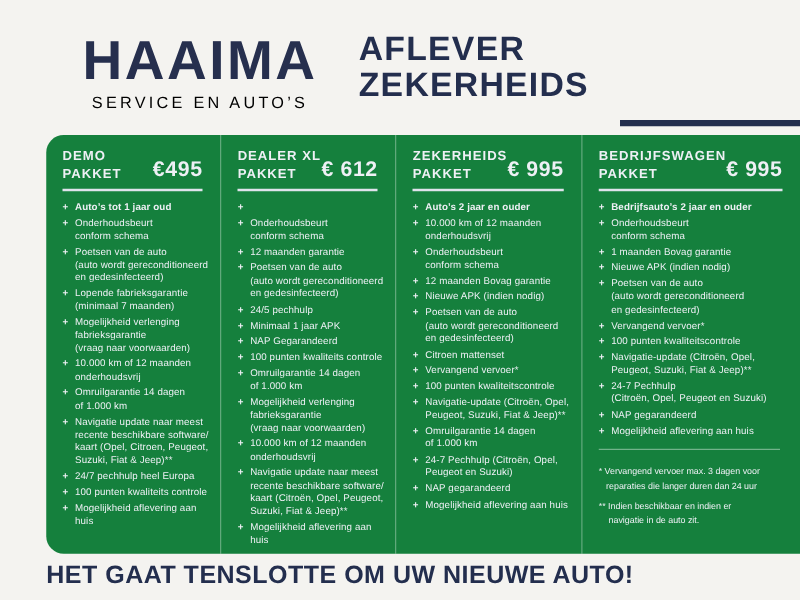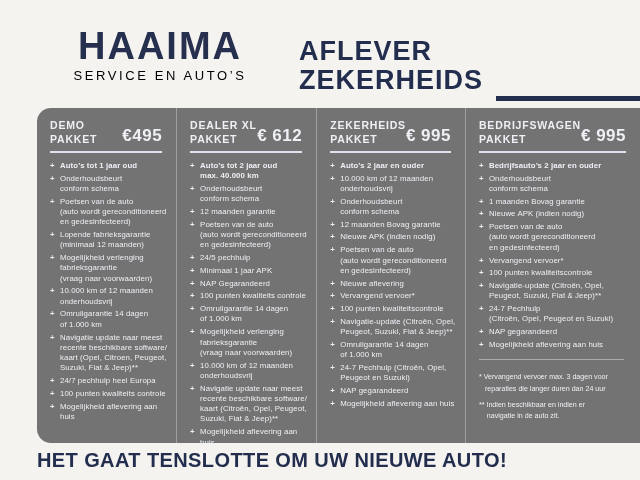--- a/index.html
+++ b/index.html
@@ -6,30 +6,30 @@
   body{
     width:640px;height:480px;
     background:#f4f3f0;
     font-family:"Liberation Sans",sans-serif;
     position:relative;overflow:hidden;
     -webkit-font-smoothing:antialiased;
   }
   
   .top{position:absolute;left:0;top:0;width:640px;height:108px;}
   .logo{position:absolute;left:53px;top:27px;width:214px;text-align:center;color:#262f4e;}
-  .logo-name{font-size:38px;font-weight:800;letter-spacing:2px;line-height:1;white-space:nowrap;}
+  .logo-name{font-size:44px;font-weight:800;letter-spacing:2px;line-height:1;white-space:nowrap;}
   .logo-sub{font-size:13px;letter-spacing:2.6px;color:#000000;margin-top:3px;white-space:nowrap;font-weight:500;}
-  .title{position:absolute;left:287px;top:25px;margin:12px;font-size:27px;font-weight:800;
+  .title{position:absolute;left:287px;top:25px;margin:0;font-size:27px;font-weight:800;
          letter-spacing:1px;line-height:1.08;color:#232e4e;}
   .title span{display:block;}
   .title-rule{position:absolute;left:496px;top:96px;width:144px;height:5px;background:#232e4e;}
   
   .panel{
     position:absolute;left:37px;top:108px;width:603px;height:335px;
-    background:#737373;border-radius:14px 0 0 14px;
+    background:#15803d;border-radius:14px 0 0 14px;
     box-sizing:border-box;display:flex;color:#eef0f5;
   }
   .col{flex:1;padding:11px 7px 0 13px;box-sizing:border-box;
        border-right:1px solid rgba(255,255,255,0.32);}
   .col:last-child{border-right:none;}
   .pkg-head{display:flex;justify-content:space-between;align-items:flex-end;padding-right:7px;}
   .pkg-name{font-size:10.5px;font-weight:800;letter-spacing:0.8px;line-height:1.3;}
   .pkg-name span{display:block;white-space:nowrap;}
   .pkg-price{font-size:17px;font-weight:800;letter-spacing:0.5px;white-space:nowrap;}
   .head-rule{height:1.5px;background:#dfe3ec;margin:5px 7px 8px 0;}
@@ -80,21 +80,21 @@
       </div>
       <div class="feat">
         <span class="plus">+</span>
         <span class="ftext">Poetsen van de auto
 (auto wordt gereconditioneerd
 en gedesinfecteerd)</span>
       </div>
       <div class="feat">
         <span class="plus">+</span>
         <span class="ftext">Lopende fabrieksgarantie
-(minimaal 12 maanden)</span>
+(minimaal 7 maanden)</span>
       </div>
       <div class="feat">
         <span class="plus">+</span>
         <span class="ftext">Mogelijkheid verlenging
 fabrieksgarantie
 (vraag naar voorwaarden)</span>
       </div>
       <div class="feat">
         <span class="plus">+</span>
         <span class="ftext">10.000 km of 12 maanden
@@ -129,22 +129,20 @@
       <div class="pkg-head">
         <div class="pkg-name">
           <span>DEALER XL</span>
           <span>PAKKET</span>
         </div>
         <div class="pkg-price">€ 612</div>
       </div>
       <div class="head-rule"></div>
       <div class="feat bold">
         <span class="plus">+</span>
-        <span class="ftext">Auto’s tot 2 jaar oud
-max. 40.000 km</span>
       </div>
       <div class="feat">
         <span class="plus">+</span>
         <span class="ftext">Onderhoudsbeurt
 conform schema</span>
       </div>
       <div class="feat">
         <span class="plus">+</span>
         <span class="ftext">12 maanden garantie</span>
       </div>
@@ -230,21 +228,21 @@
         <span class="ftext">Nieuwe APK (indien nodig)</span>
       </div>
       <div class="feat">
         <span class="plus">+</span>
         <span class="ftext">Poetsen van de auto
 (auto wordt gereconditioneerd
 en gedesinfecteerd)</span>
       </div>
       <div class="feat">
         <span class="plus">+</span>
-        <span class="ftext">Nieuwe aflevering</span>
+        <span class="ftext">Citroen mattenset</span>
       </div>
       <div class="feat">
         <span class="plus">+</span>
         <span class="ftext">Vervangend vervoer*</span>
       </div>
       <div class="feat">
         <span class="plus">+</span>
         <span class="ftext">100 punten kwaliteitscontrole</span>
       </div>
       <div class="feat">

